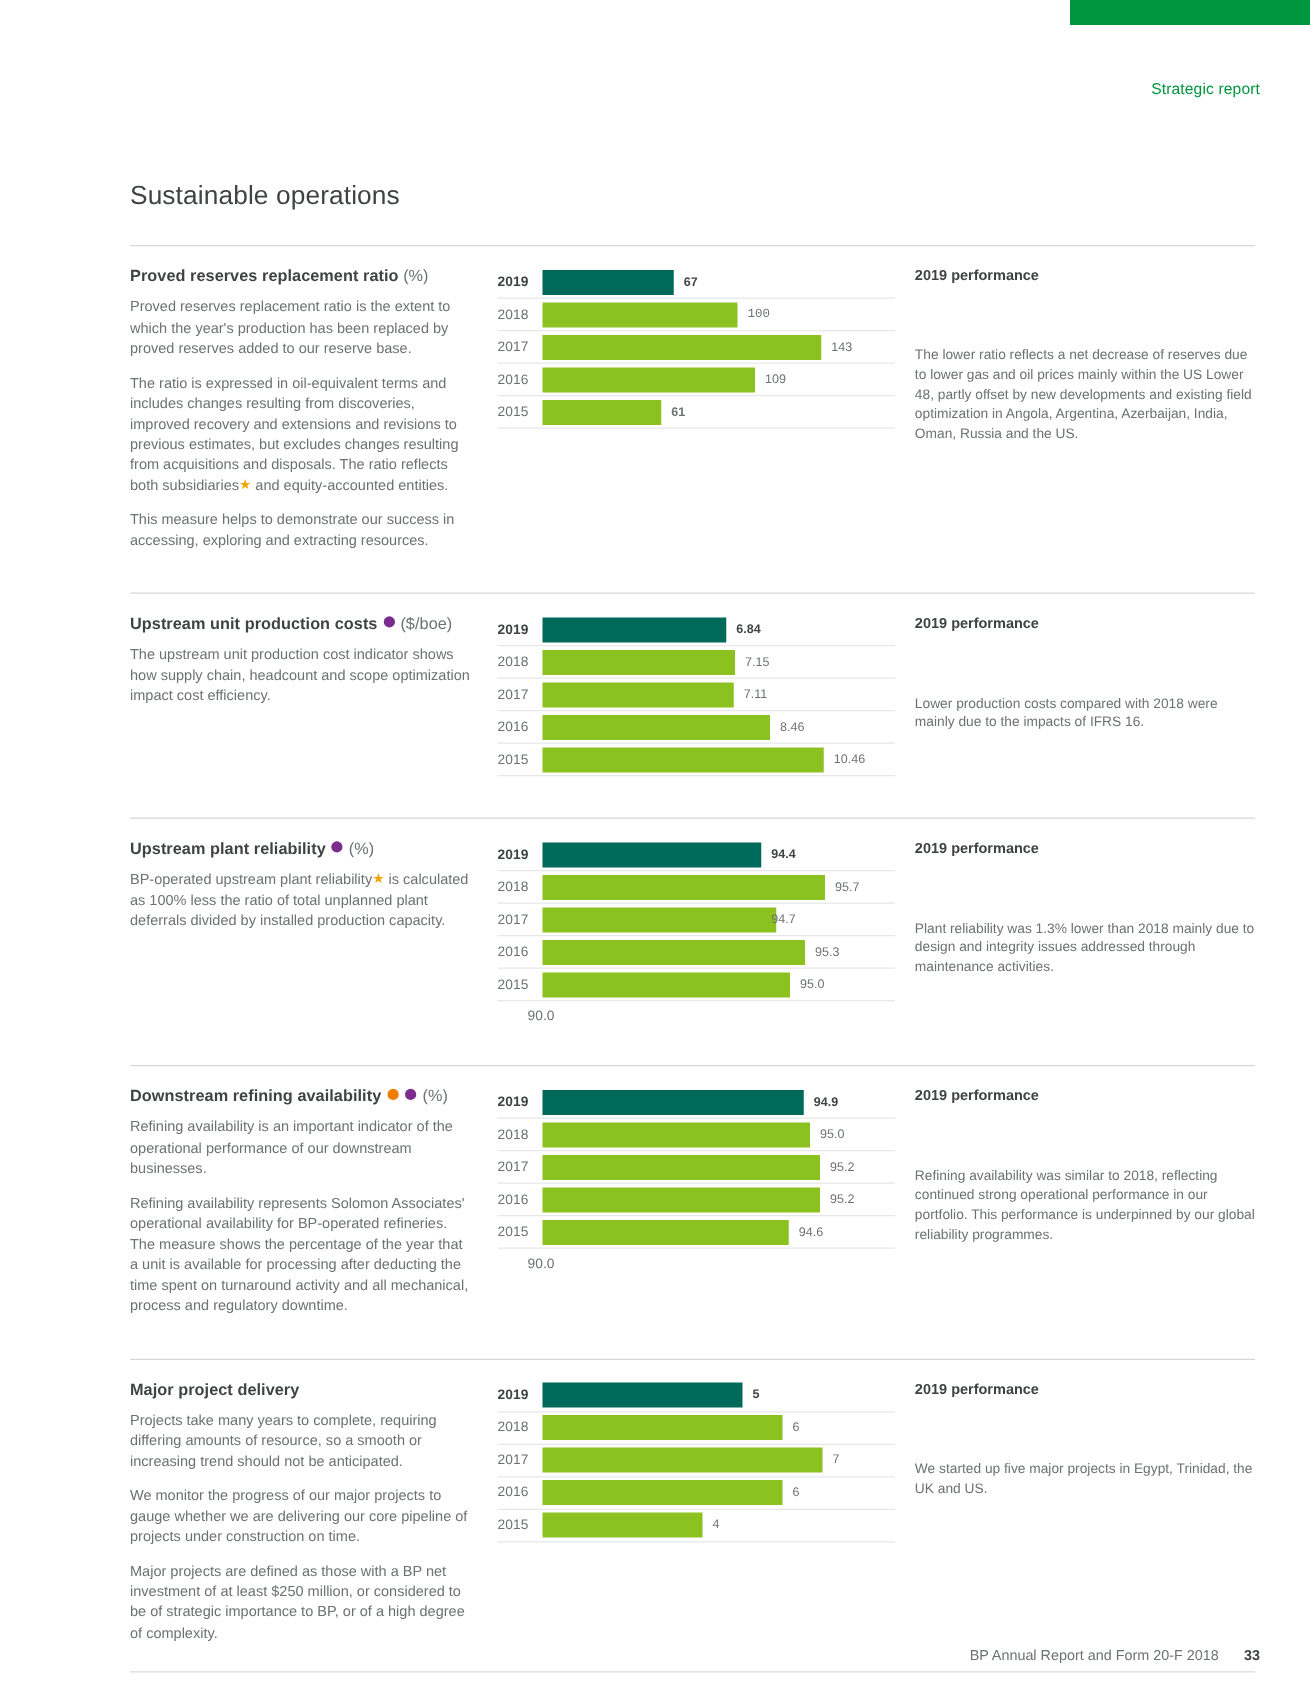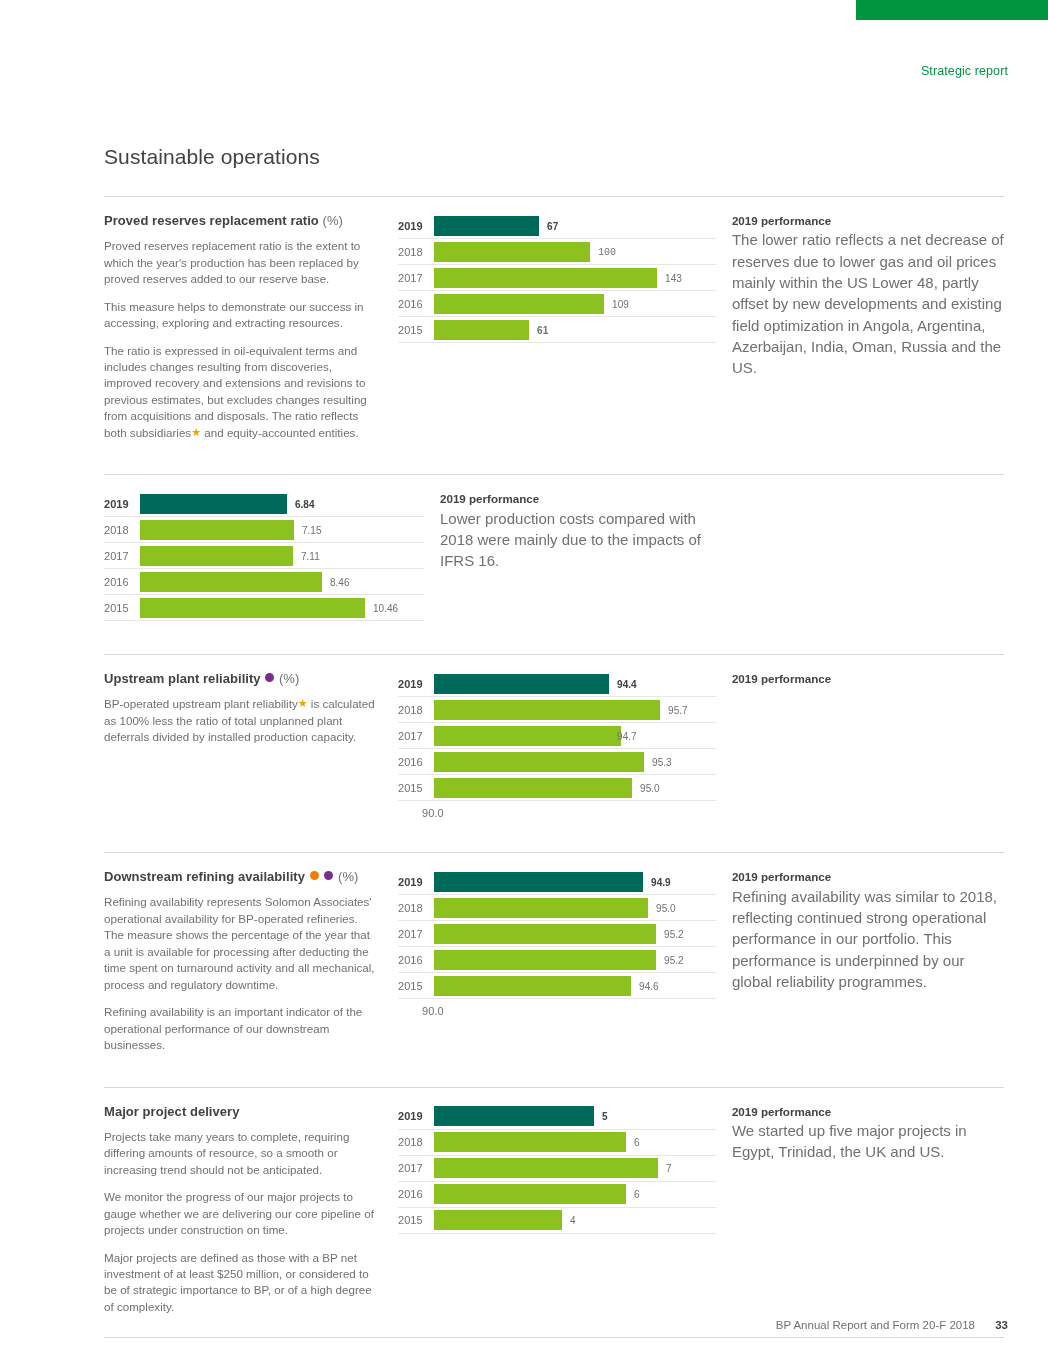--- a/index.html
+++ b/index.html
@@ -55,21 +55,21 @@
   .body-p {
     font-size: 11.6px; line-height: 1.42; color: #6d7271;
     margin-bottom: 11px; letter-spacing: .01px;
   }
   .body-p:last-child { margin-bottom: 0; }
 
   .perf-title {
     font-size: 11.6px; color: #3f4443; font-weight: 600; line-height: 1.42;
   }
   .perf-body {
-    font-size: 15px; line-height: 1.42; color: #6d7271;
+    font-size: 11px; line-height: 1.42; color: #6d7271; margin-top: 48px;
   }
 
   
   .chart { position: relative; }
   .row {
     position: relative; height: 26px; display: flex; align-items: center;
     border-bottom: 1px solid #e6e8e7;
   }
   .row:first-child { border-top: 0; }
   .row .yr {
@@ -109,22 +109,22 @@
 
   <h1 class="page-title">Sustainable operations</h1>
 
   <div class="content" id="sections">
       <div class="section">
         <div class="rule"></div>
         <div class="sec-inner" style="padding-top: 16px; padding-bottom: 20px;">
           <div class="col-left">
             <div class="sec-title"><span>Proved reserves replacement ratio</span> <span class="unit">(%)</span></div>
             <p class="body-p">Proved reserves replacement ratio is the extent to which the year's production has been replaced by proved reserves added to our reserve base.</p>
+            <p class="body-p">The ratio is expressed in oil-equivalent terms and includes changes resulting from discoveries, improved recovery and extensions and revisions to previous estimates, but excludes changes resulting from acquisitions and disposals. The ratio reflects both subsidiaries<span class="star">★</span> and equity-accounted entities.</p>
             <p class="body-p">This measure helps to demonstrate our success in accessing, exploring and extracting resources.</p>
-            <p class="body-p">The ratio is expressed in oil-equivalent terms and includes changes resulting from discoveries, improved recovery and extensions and revisions to previous estimates, but excludes changes resulting from acquisitions and disposals. The ratio reflects both subsidiaries<span class="star">★</span> and equity-accounted entities.</p>
           </div>
           <div class="col-chart">
             <div class="chart">
               <div class="row cur">
                 <span class="yr">2019</span>
                 <div class="barwrap">
                   <div class="bar" style="width: 105px;"></div>
                   <span class="val" style="left: 113px;">67</span>
                 </div>
               </div>
@@ -160,20 +160,24 @@
           </div>
           <div class="col-right">
             <div class="perf-title">2019 performance</div>
             <div class="perf-body">The lower ratio reflects a net decrease of reserves due to lower gas and oil prices mainly within the US Lower 48, partly offset by new developments and existing field optimization in Angola, Argentina, Azerbaijan, India, Oman, Russia and the US.</div>
           </div>
         </div>
       </div>
       <div class="section">
         <div class="rule"></div>
         <div class="sec-inner" style="padding-top: 16px; padding-bottom: 20px;">
+          <div class="col-left">
+            <div class="sec-title"><span>Upstream unit production costs</span> <span class="dot purple"></span> <span class="unit">($/boe)</span></div>
+            <p class="body-p">The upstream unit production cost indicator shows how supply chain, headcount and scope optimization impact cost efficiency.</p>
+          </div>
           <div class="col-chart">
             <div class="chart">
               <div class="row cur">
                 <span class="yr">2019</span>
                 <div class="barwrap">
                   <div class="bar" style="width: 147px;"></div>
                   <span class="val" style="left: 155px;">6.84</span>
                 </div>
               </div>
               <div class="row">
@@ -254,30 +258,31 @@
                 <div class="barwrap">
                   <div class="bar" style="width: 198px;"></div>
                   <span class="val" style="left: 206px;">95.0</span>
                 </div>
               </div>
               <div class="axis-base">90.0</div>
             </div>
           </div>
           <div class="col-right">
             <div class="perf-title">2019 performance</div>
+            <div class="perf-body">Plant reliability was 1.3% lower than 2018 mainly due to design and integrity issues addressed through maintenance activities.</div>
           </div>
         </div>
       </div>
       <div class="section">
         <div class="rule"></div>
         <div class="sec-inner" style="padding-top: 16px; padding-bottom: 20px;">
           <div class="col-left">
             <div class="sec-title"><span>Downstream refining availability</span> <span class="dot orange"></span> <span class="dot purple"></span> <span class="unit">(%)</span></div>
+            <p class="body-p">Refining availability is an important indicator of the operational performance of our downstream businesses.</p>
             <p class="body-p">Refining availability represents Solomon Associates' operational availability for BP-operated refineries. The measure shows the percentage of the year that a unit is available for processing after deducting the time spent on turnaround activity and all mechanical, process and regulatory downtime.</p>
-            <p class="body-p">Refining availability is an important indicator of the operational performance of our downstream businesses.</p>
           </div>
           <div class="col-chart">
             <div class="chart">
               <div class="row cur">
                 <span class="yr">2019</span>
                 <div class="barwrap">
                   <div class="bar" style="width: 209px;"></div>
                   <span class="val" style="left: 217px;">94.9</span>
                 </div>
               </div>

